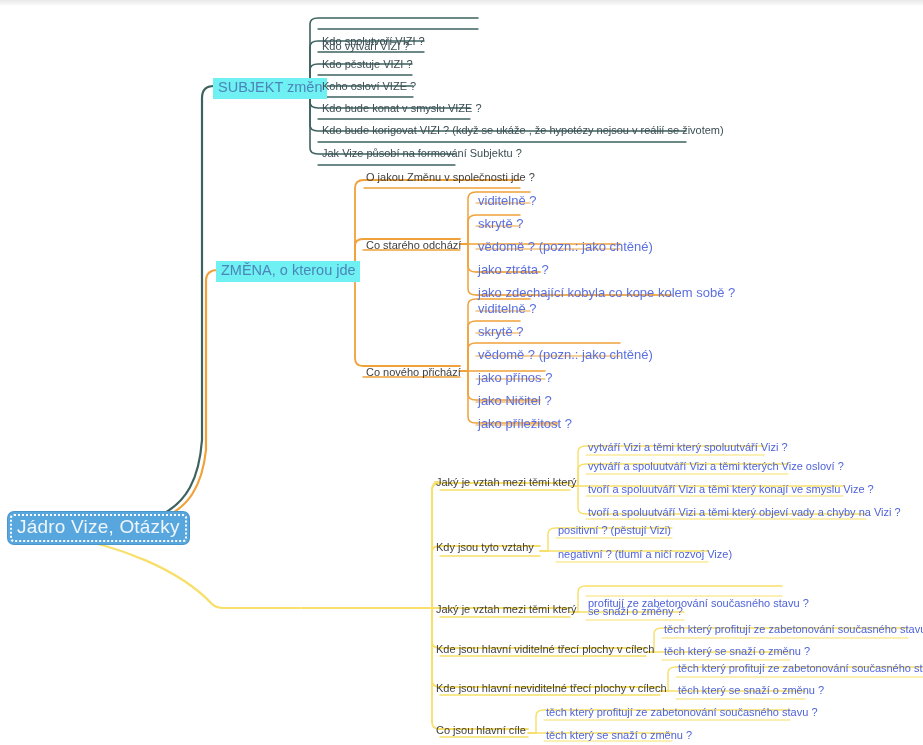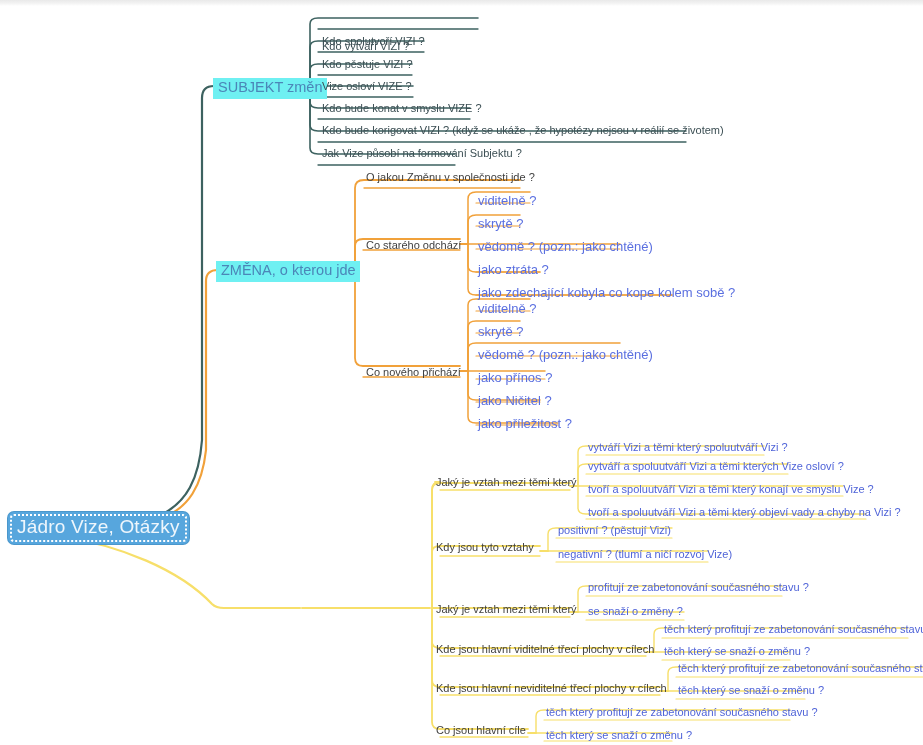--- a/index.html
+++ b/index.html
@@ -213,21 +213,21 @@
     </g>
   </svg>
 
   <div class="node root">Jádro Vize, Otázky</div>
 
   <div class="node branch-label" style="left:213px; top:78px;">SUBJEKT změn</div>
 
   <div class="node leaf-teal" style="left:322px; top:4px;margin-top:36px;">Kdo vytváří VIZI ?</div>
   <div class="node leaf-teal" style="left:322px; top:35px;">Kdo spolutvoří VIZI ?</div>
   <div class="node leaf-teal" style="left:322px; top:58px;">Kdo pěstuje VIZI ?</div>
-  <div class="node leaf-teal" style="left:322px; top:80px;">Vize osloví VIZE ?</div>
+  <div class="node leaf-teal" style="left:322px; top:80px;">Koho osloví VIZE ?</div>
   <div class="node leaf-teal" style="left:322px; top:102px;">Kdo bude konat v smyslu VIZE ?</div>
   <div class="node leaf-teal" style="left:322px; top:124px;">Kdo bude korigovat VIZI ? (když se ukáže , že hypotézy nejsou v reálií se životem)</div>
   <div class="node leaf-teal" style="left:322px; top:147px;text-align:center;">Jak Vize působí na formování Subjektu ?</div>
 
   <div class="node branch-label" style="left:216px; top:261px;">ZMĚNA, o kterou jde</div>
 
   <div class="node mid" style="left:366px; top:171px;">O jakou Změnu v společnosti jde ?</div>
 
   <div class="node mid" style="left:366px; top:239px;">Co starého odchází</div>
 
@@ -251,21 +251,21 @@
   <div class="node leaf-blue2" style="left:588px; top:441px;">vytváří Vizi a těmi který spoluutváří Vizi ?</div>
   <div class="node leaf-blue2" style="left:588px; top:460px;">vytváří a spoluutváří Vizi a těmi kterých Vize osloví ?</div>
   <div class="node leaf-blue2" style="left:588px; top:483px;">tvoří a spoluutváří Vizi a těmi který konají ve smyslu Vize ?</div>
   <div class="node leaf-blue2" style="left:588px; top:506px;">tvoří a spoluutváří Vizi a těmi který objeví vady a chyby na Vizi ?</div>
 
   <div class="node mid" style="left:436px; top:541px;">Kdy jsou tyto vztahy</div>
   <div class="node leaf-blue2" style="left:558px; top:524px;">positivní ? (pěstují Vizi)</div>
   <div class="node leaf-blue2" style="left:558px; top:548px;">negativní ? (tlumí a ničí rozvoj Vize)</div>
 
   <div class="node mid" style="left:436px; top:603px;">Jaký je vztah mezi těmi který</div>
-  <div class="node leaf-blue2" style="left:588px; top:581px;">profitují ze zabetonování současného stavu ?</div>
+  <div class="node leaf-blue2" style="left:588px; top:597px;">profitují ze zabetonování současného stavu ?</div>
   <div class="node leaf-blue2" style="left:588px; top:605px;">se snaží o změny ?</div>
 
   <div class="node mid" style="left:436px; top:643px;">Kde jsou hlavní viditelné třecí plochy v cílech</div>
   <div class="node leaf-blue2" style="left:664px; top:623px;">těch který profitují ze zabetonování současného stavu ?</div>
   <div class="node leaf-blue2" style="left:664px; top:645px;">těch který se snaží o změnu ?</div>
 
   <div class="node mid" style="left:436px; top:682px;">Kde jsou hlavní neviditelné třecí plochy v cílech</div>
   <div class="node leaf-blue2" style="left:678px; top:662px;">těch který profitují ze zabetonování současného stavu ?</div>
   <div class="node leaf-blue2" style="left:678px; top:684px;">těch který se snaží o změnu ?</div>
 

